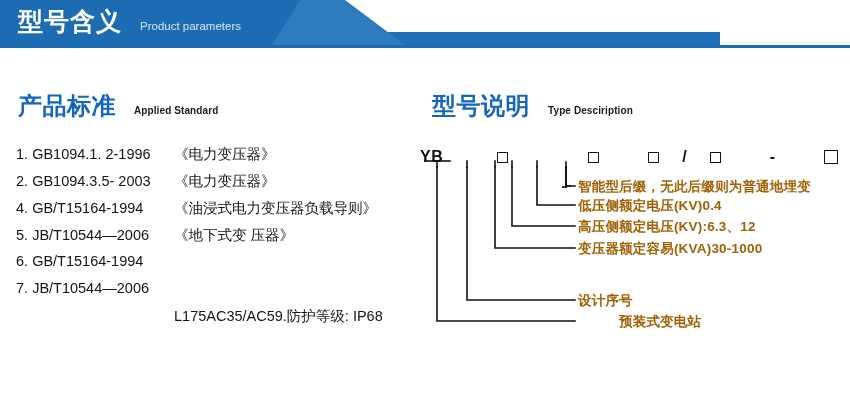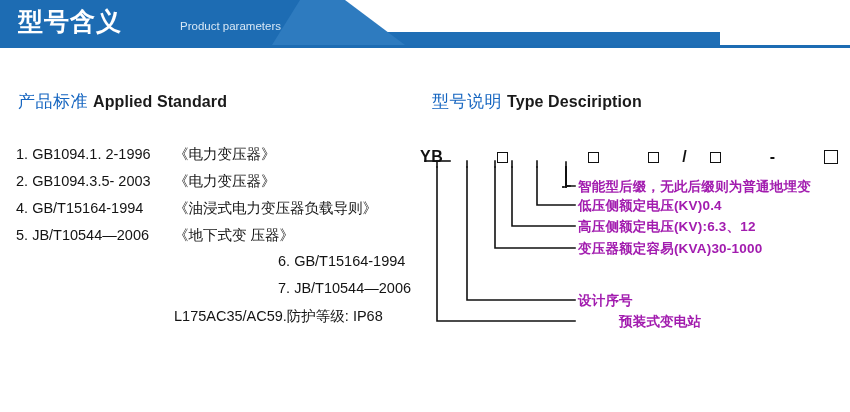--- a/index.html
+++ b/index.html
@@ -58,59 +58,57 @@
     line-height: 30px;
     white-space: nowrap;
   }
   .banner-sub {
     position: absolute;
     left: 140px; top: 19px;
     color: #d7e7f5;
     font-size: 11.5px;
     line-height: 14px;
     white-space: nowrap;
-    margin-left: 40px;
   }
 
   
   .section-head {
     position: absolute;
     white-space: nowrap;
   }
   .sh-cn {
     color: #1565c0;
-    font-size: 17px;
-    font-weight: normal;
+    font-size: 24px;
+    font-weight: bold;
     letter-spacing: 0.5px;
   }
   .sh-en {
     color: #1a1a1a;
-    font-size: 16px;
-    font-weight: bold;
-    margin-left: 5px;
+    font-size: 10px;
+    font-weight: bold;
+    margin-left: 18px;
     letter-spacing: 0.1px;
   }
   #head-left  { left: 18px;  top: 90px; }
   #head-right { left: 432px; top: 90px; }
 
   
   .std-list {
     position: absolute;
     left: 16px;
     top: 145px;
     width: 420px;
   }
   .std-row {
     display: flex;
     align-items: baseline;
     height: 27px;
     font-size: 14.5px;
     color: #141414;
     white-space: nowrap;
-    justify-content: flex-end;
   }
   .std-code {
     display: inline-block;
     width: 158px;
     flex: 0 0 158px;
   }
   .std-name { flex: 1 1 auto; }
   .std-cont {
     height: 27px;
     font-size: 14.5px;
@@ -169,21 +167,21 @@
     position: absolute;
     left: 0; top: 0;
     width: 430px; height: 200px;
   }
 
   
   .lbl {
     position: absolute;
     font-size: 13.5px;
     font-weight: bold;
-    color: #a21caf;
+    color: #a16207;
     white-space: nowrap;
     letter-spacing: 0.2px;
   }
 </style>
 </head>
 <body>
 
 <div class="banner">
   <div class="banner-strip"></div>
   <div class="banner-light"></div>

